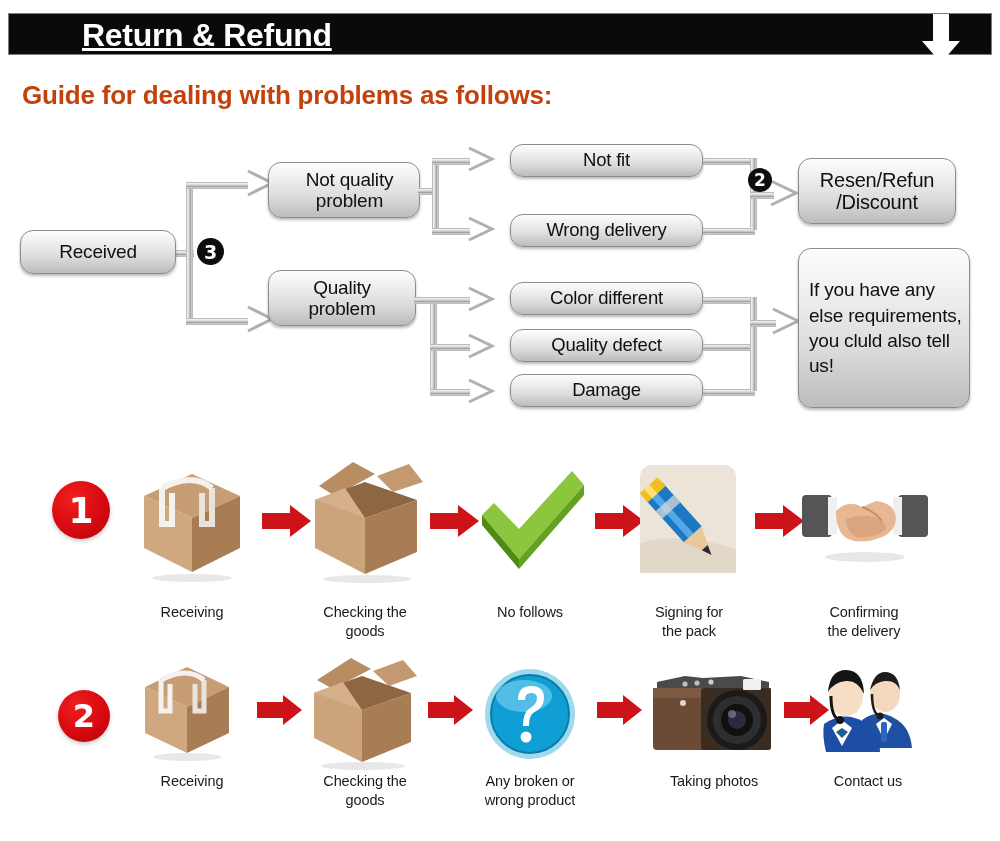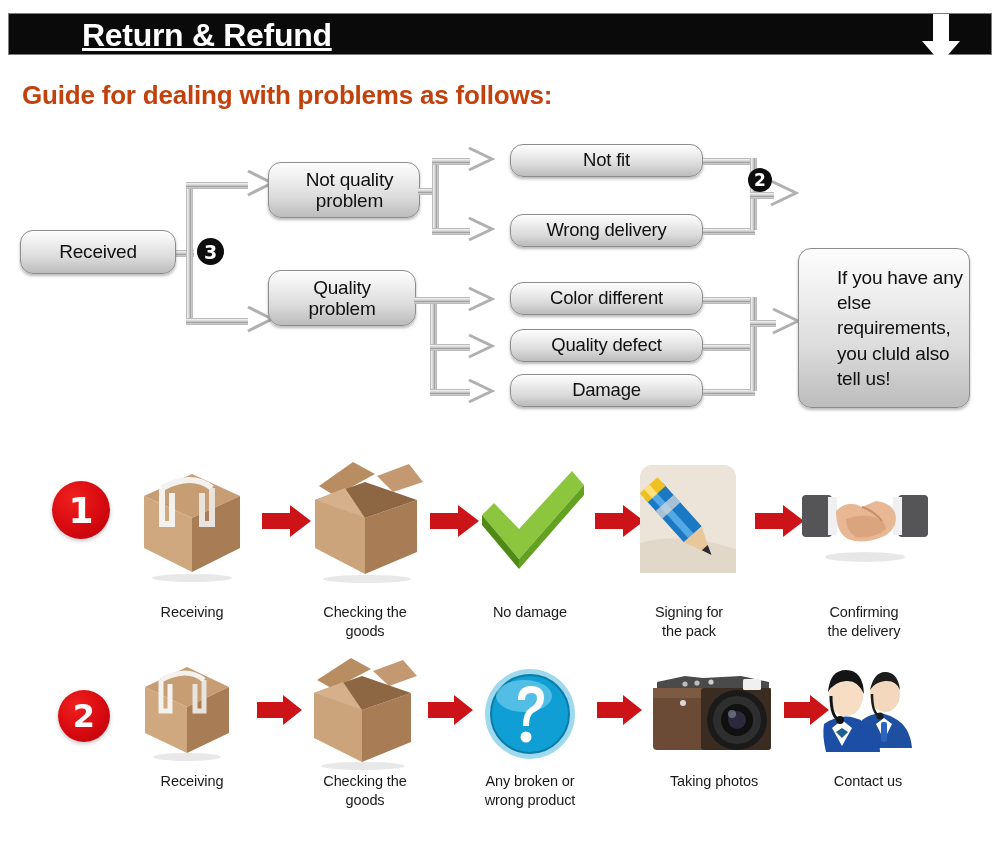--- a/index.html
+++ b/index.html
@@ -213,23 +213,27 @@
   <div class="conn-v" style="left:750px;top:167px;height:94px;"></div>
   <div class="conn-h" style="left:750px;top:190px;width:26px;"></div>
   <div class="arrowhead" style="left:770px;top:176px;">
     <svg width="34" height="30" viewBox="0 0 34 30">
         <polyline points="3,3 28,15 3,27" fill="none" stroke="#b0b0b0" stroke-width="3"></polyline>
       </svg>
   </div>
 
   <div class="numcircle" style="left:748px;top:38px;width:24px;height:24px;font-size:17px;">2</div>
 
+  <div class="fbox" style="left:798px;top:28px;width:158px;height:66px;">
+    <span style="white-space:pre-line;font-size:20px;">Resen/Refun
+/Discount</span>
+  </div>
 
   <div class="fbox left-text" style="left:798px;top:118px;width:172px;height:160px;">
-    <span style="font-size:19px;line-height:1.33;display:block;margin-left:28px;">If you have any else requirements, you cluld also tell us!</span>
+    <span style="font-size:19px;line-height:1.33;display:block;">If you have any else requirements, you cluld also tell us!</span>
   </div>
 </div>
 
 <div class="rednum" style="left:52px;top:481px;width:58px;height:58px;font-size:36px;">1</div>
 
 <div class="iconwrap" style="left:138px;top:462px;width:108px;height:120px;">
   <svg width="108" height="120" viewBox="0 0 108 120">
     <polygon points="6,34 54,12 102,34 54,56" fill="#c79d74"></polygon>
     <polygon points="6,34 54,56 54,110 6,86" fill="#cfa87f"></polygon>
     <polygon points="54,56 102,34 102,86 54,110" fill="#a87c54"></polygon>
@@ -272,21 +276,21 @@
 </div>
 
 <div class="iconwrap" style="left:477px;top:463px;width:110px;height:110px;">
   <svg width="110" height="110" viewBox="0 0 110 110">
     <polygon points="5,52 17,40 42,66 95,8 107,22 42,96" fill="#8cc63f"></polygon>
     <polygon points="5,52 5,62 42,106 42,96" fill="#4f8a14"></polygon>
     <polygon points="42,96 42,106 107,32 107,22" fill="#63a120"></polygon>
   </svg>
 </div>
 <div class="step-label" style="left:466px;top:603px;width:128px;">
-  <span style="white-space:pre-line;">No damage</span>
+  <span style="white-space:pre-line;">No follows</span>
 </div>
 
 <div class="redarrow" style="left:595px;top:504px;">
   <svg width="50" height="34" viewBox="0 0 50 34">
       <polygon points="0,9 28,9 28,1 49,17 28,33 28,25 0,25" fill="#cc1418"></polygon>
     </svg>
 </div>
 
 <div class="iconwrap" style="left:640px;top:465px;width:96px;height:110px;">
   <svg width="96" height="110" viewBox="0 0 96 110">

